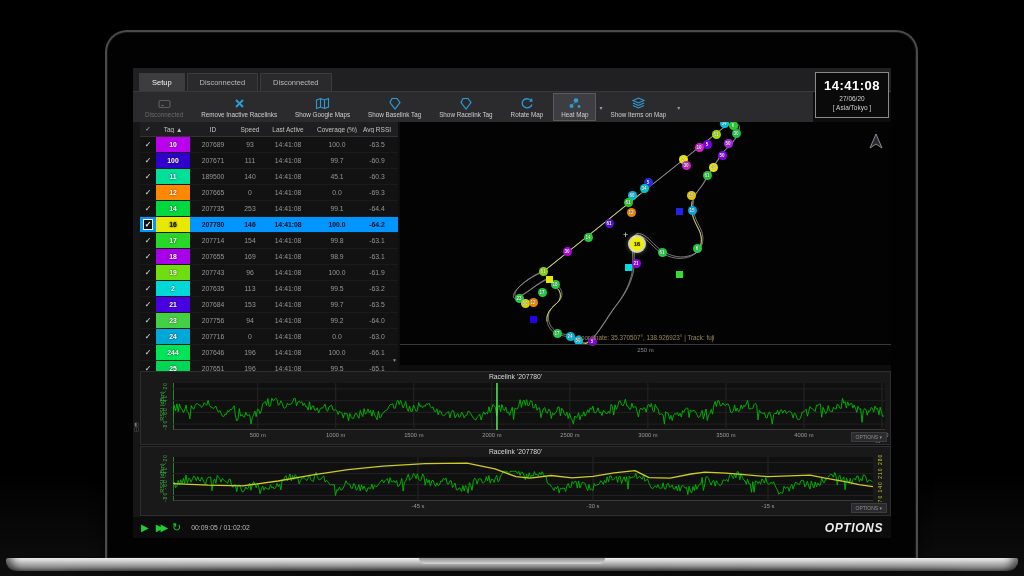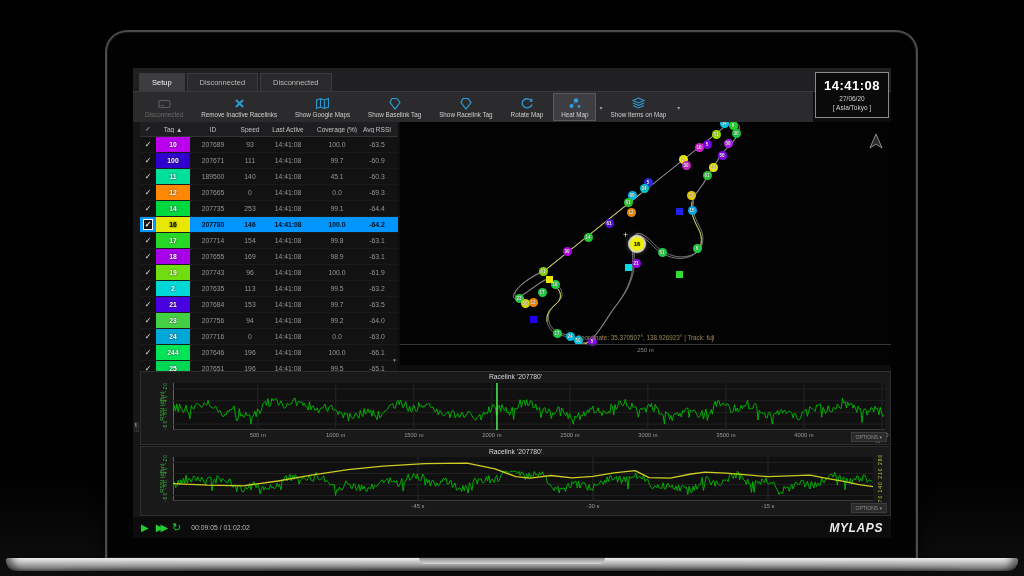--- a/index.html
+++ b/index.html
@@ -488,14 +488,14 @@
       <div class="c-xtick" style="left: 627px; top: 56px;">-15 s</div>
       <button class="c-options">OPTIONS ▾</button>
     </div>
 
   <div class="abs" id="playbar">
     <span class="pbtn">▶</span>
     <span class="pbtn" style="letter-spacing:-3px;">▶▶</span>
     <span class="pbtn" style="font-size:11px;">↻</span>
     <span id="play-time">00:09:05 / 01:02:02</span>
   </div>
-  <div id="brand">MYLAPS</div>
+  <div id="brand">OPTIONS</div>
 </div>
 
 </body></html>

